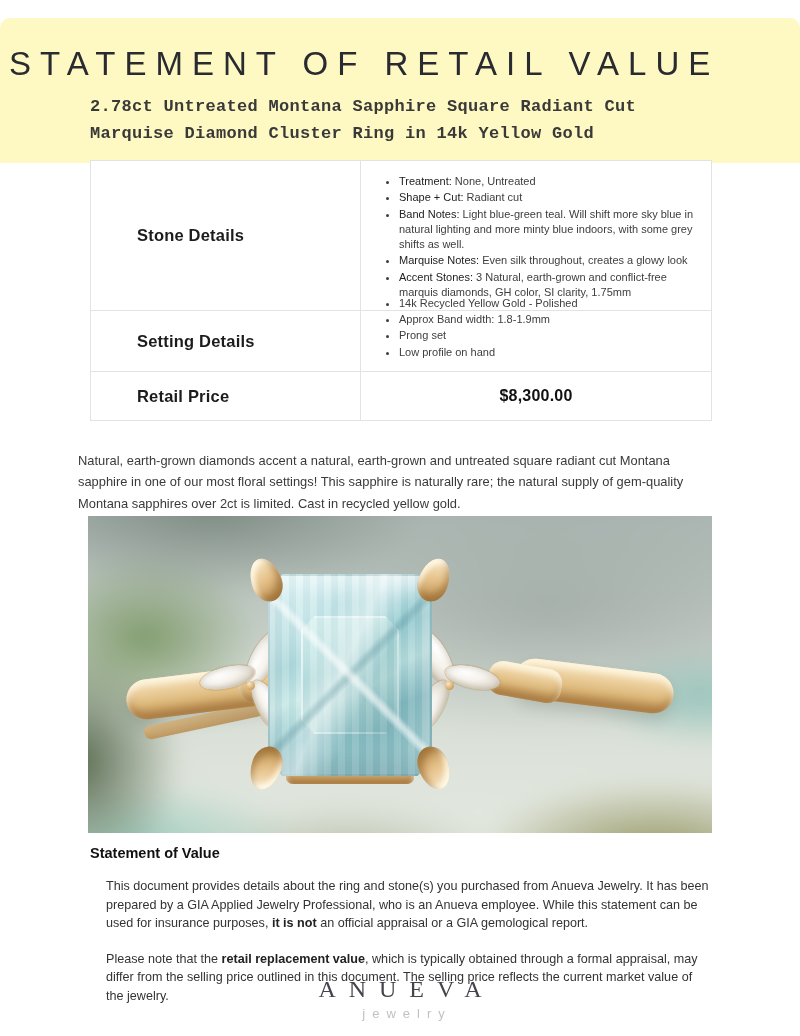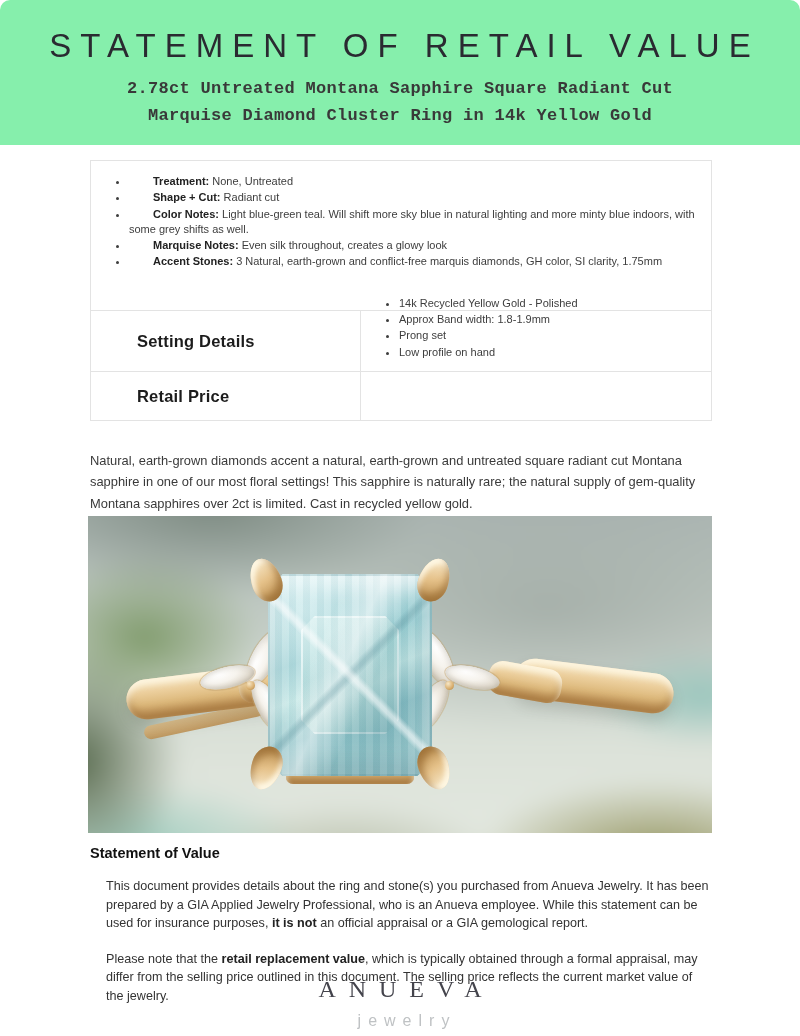--- a/index.html
+++ b/index.html
@@ -1,21 +1,21 @@
 <!DOCTYPE html>
 <html><head>
 <meta charset="utf-8">
 <style>
   html,body{margin:0;padding:0;background:#ffffff;}
   .page{position:relative;width:800px;height:1036px;background:#ffffff;overflow:hidden;
         font-family:"Liberation Sans",sans-serif;}
 
   
-  .banner{position:absolute;left:0;top:0;width:800px;height:145px;background:#86efac;
-          border-radius:10px 10px 0 0;text-align:center;}
+  .banner{position:absolute;left:0;top:18px;width:800px;height:145px;background:#fef9c3;
+          border-radius:10px 10px 0 0;}
   .banner .title{margin-top:27px;font-size:33px;font-weight:400;color:#2a2a31;
                  letter-spacing:9px;padding-left:9px;}
   .banner .subtitle{margin:10px auto 0;width:620px;font-size:17px;font-weight:600;
                     color:#393939;line-height:27px;letter-spacing:.3px;font-family:Liberation Mono, monospace;}
 
   
   .dtable{position:absolute;left:90px;top:160px;width:622px;border:1px solid #e3e3e3;
           background:#fff;box-sizing:border-box;}
   .trow{display:flex;border-bottom:1px solid #e3e3e3;box-sizing:border-box;}
   .trow:last-child{border-bottom:none;}
@@ -24,25 +24,25 @@
   .tcell-label span{font-size:16.5px;font-weight:700;color:#1c1c1c;letter-spacing:.2px;}
   .tcell-body{flex:1;box-sizing:border-box;padding:13px 16px 10px 16px;}
   .row-stone{height:150px;}
   .row-setting{height:61px;}
   .row-price{height:48px;text-align:right;}
   .row-setting .tcell-body{display:flex;align-items:flex-end;}
   .row-price .tcell-body{display:flex;align-items:center;justify-content:center;padding:0;}
   .cell-heading{font-size:12px;font-weight:700;color:#1e1e1e;line-height:16px;margin:0 0 13px 0;}
   ul.bullets{margin:0;padding:0 0 0 22px;}
   ul.bullets li{font-size:11px;line-height:15.3px;color:#3d3d3d;margin:0 0 1px 0;}
-  ul.bullets .b{font-weight:700;color:#222;margin-left:24px;}
+  ul.bullets .b{font-weight:400;color:#222;}
   .price-value{font-size:16px;font-weight:700;color:#111;letter-spacing:.2px;}
 
   
-  .description{position:absolute;left:90px;top:437px;width:622px;font-size:12.9px;
+  .description{position:absolute;left:78px;top:437px;width:622px;font-size:12.9px;
                line-height:21.5px;color:#3a3a3a;}
 
   
   .photo{position:absolute;left:88px;top:516px;width:624px;height:317px;overflow:hidden;
          background:#ccd5cf;}
   .photo .bg{position:absolute;inset:-24px;filter:blur(10px);
     background:
       radial-gradient(ellipse 170px 120px at 12% 40%, rgba(116,146,92,.85), rgba(116,146,92,0) 70%),
       radial-gradient(ellipse 150px 170px at 2% 74%, rgba(74,94,64,.9), rgba(74,94,64,0) 70%),
       radial-gradient(ellipse 220px 85px at 12% 96%, rgba(158,203,189,.95), rgba(158,203,189,0) 72%),
@@ -115,39 +115,42 @@
 
   
   .statement{position:absolute;left:90px;top:845px;width:622px;}
   .statement h3{margin:0 0 16px 0;font-size:14.5px;font-weight:700;color:#111;}
   .statement p{margin:0 0 17px 16px;font-size:12.6px;line-height:18.6px;color:#333;}
   .statement .b{font-weight:700;color:#222;}
 
   
   .logo{position:absolute;left:0;top:976px;width:800px;text-align:center;}
   .logo .brand{font-size:24px;font-weight:400;color:#44444c;letter-spacing:13px;padding-left:13px;font-family:Liberation Serif, serif;}
-  .logo .tagline{margin-top:9px;font-size:16px;color:#bfc2c4;letter-spacing:7px;padding-left:14px;}
+  .logo .tagline{margin-top:3px;font-size:13px;color:#bfc2c4;letter-spacing:7px;padding-left:14px;}
 </style>
 </head>
 <body>
 
 <div class="page">
 
   <div class="banner">
     <div class="title">STATEMENT OF RETAIL VALUE</div>
     <div class="subtitle">2.78ct Untreated Montana Sapphire Square Radiant Cut Marquise Diamond Cluster Ring in 14k Yellow Gold</div>
   </div>
 
   <div class="dtable">
     <div class="trow row-stone">
+      <div class="tcell-label">
+        <span>Stone Details</span>
+      </div>
       <div class="tcell-body">
         <ul class="bullets">
             <li><span class="b">Treatment:</span><span> None, Untreated</span></li>
             <li><span class="b">Shape + Cut:</span><span> Radiant cut</span></li>
-            <li><span class="b">Color Notes:</span><span> Light blue-green teal. Will shift more sky blue in natural lighting and more minty blue indoors, with some grey shifts as well.</span></li>
+            <li><span class="b">Band Notes:</span><span> Light blue-green teal. Will shift more sky blue in natural lighting and more minty blue indoors, with some grey shifts as well.</span></li>
             <li><span class="b">Marquise Notes:</span><span> Even silk throughout, creates a glowy look</span></li>
             <li><span class="b">Accent Stones:</span><span> 3 Natural, earth-grown and conflict-free marquis diamonds, GH color, SI clarity, 1.75mm</span></li>
           </ul>
       </div>
     </div>
     <div class="trow row-setting">
       <div class="tcell-label">
         <span>Setting Details</span>
       </div>
       <div class="tcell-body">
@@ -155,20 +158,23 @@
             <li><span>14k Recycled Yellow Gold - Polished</span></li>
             <li><span>Approx Band width: 1.8-1.9mm</span></li>
             <li><span>Prong set</span></li>
             <li><span>Low profile on hand</span></li>
           </ul>
       </div>
     </div>
     <div class="trow row-price">
       <div class="tcell-label">
         <span>Retail Price</span>
+      </div>
+      <div class="tcell-body">
+        <span class="price-value">$8,300.00</span>
       </div>
     </div>
   </div>
 
   <p class="description">Natural, earth-grown diamonds accent a natural, earth-grown and untreated square radiant cut Montana sapphire in one of our most floral settings! This sapphire is naturally rare; the natural supply of gem-quality Montana sapphires over 2ct is limited. Cast in recycled yellow gold.</p>
 
   <div class="photo">
     <div class="bg"></div>
     <div class="ring">
       <div class="band-l gold"></div>

